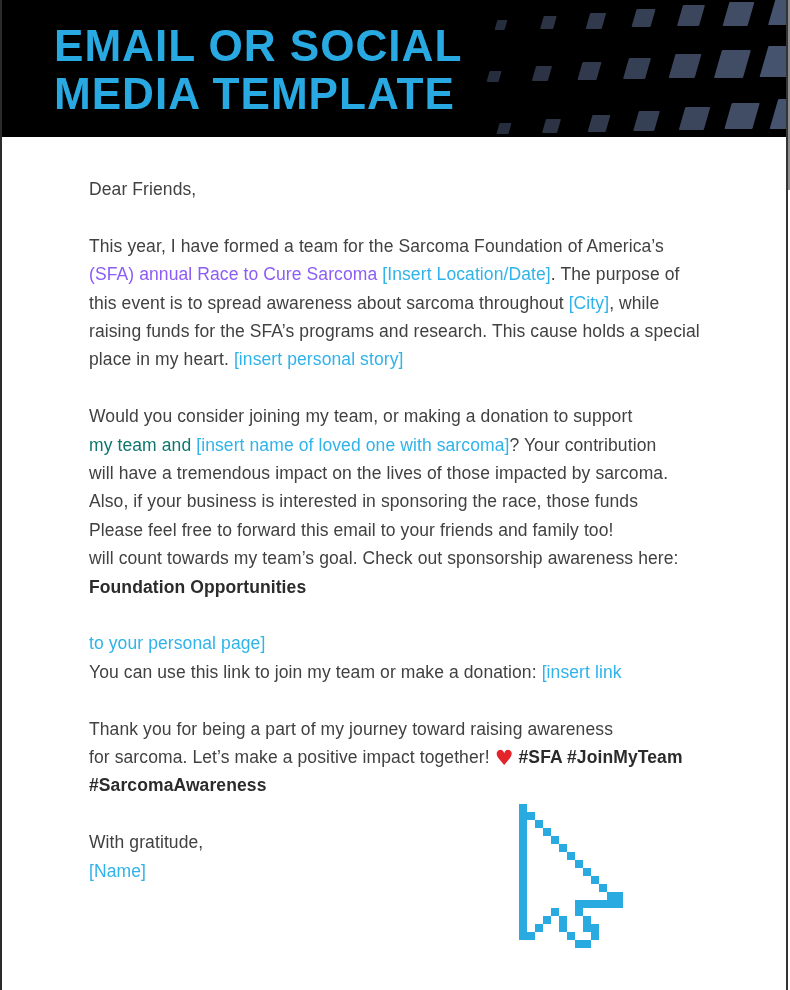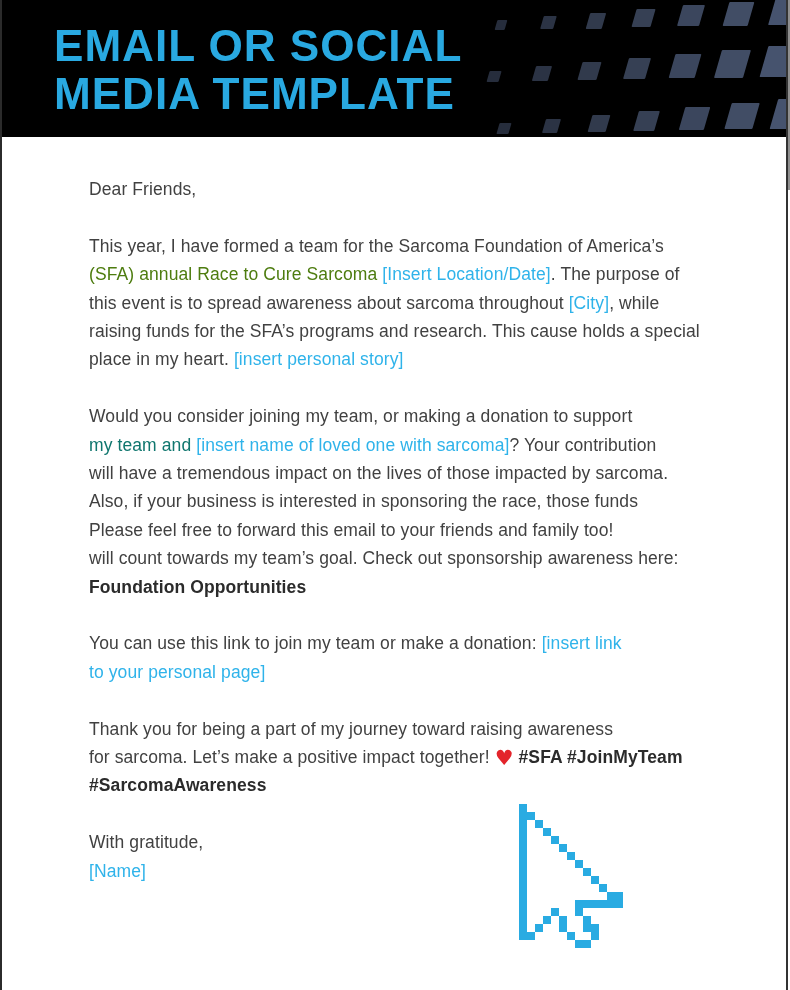--- a/index.html
+++ b/index.html
@@ -82,37 +82,37 @@
       <div>MEDIA TEMPLATE</div>
     </div>
   </div>
 
   <div class="letter" id="letter" style="color: rgb(65, 65, 65);">
       <div class="para">
         <div class="line"><span class="seg-n" style="color: rgb(65, 65, 65); text-align: right;">Dear Friends,</span></div>
       </div>
       <div class="para">
         <div class="line"><span class="seg-n" style="color: rgb(65, 65, 65);">This year, I have formed a team for the Sarcoma Foundation of America’s</span></div>
-        <div class="line"><span class="seg-n" style="color: #4d7c0f;">(SFA) annual Race to Cure Sarcoma </span><span class="seg-l" style="color: rgb(47, 179, 234);">[Insert Location/Date]</span><span class="seg-n" style="color: rgb(65, 65, 65);">. The purpose of</span></div>
+        <div class="line"><span class="seg-n" style="color: #8b5cf6;">(SFA) annual Race to Cure Sarcoma </span><span class="seg-l" style="color: rgb(47, 179, 234);">[Insert Location/Date]</span><span class="seg-n" style="color: rgb(65, 65, 65);">. The purpose of</span></div>
         <div class="line"><span class="seg-n" style="color: rgb(65, 65, 65);">this event is to spread awareness about sarcoma throughout </span><span class="seg-l" style="color: rgb(47, 179, 234);">[City]</span><span class="seg-n" style="color: rgb(65, 65, 65);">, while</span></div>
         <div class="line"><span class="seg-n" style="color: rgb(65, 65, 65);">raising funds for the SFA’s programs and research. This cause holds a special</span></div>
         <div class="line"><span class="seg-n" style="color: rgb(65, 65, 65);">place in my heart. </span><span class="seg-l" style="color: rgb(47, 179, 234);">[insert personal story]</span></div>
       </div>
       <div class="para">
         <div class="line"><span class="seg-n" style="color: rgb(65, 65, 65);">Would you consider joining my team, or making a donation to support</span></div>
         <div class="line"><span class="seg-n" style="color: #0f766e; margin-top: 27px;">my team and </span><span class="seg-l" style="color: rgb(47, 179, 234);">[insert name of loved one with sarcoma]</span><span class="seg-n" style="color: rgb(65, 65, 65);">? Your contribution</span></div>
         <div class="line"><span class="seg-n" style="color: rgb(65, 65, 65);">will have a tremendous impact on the lives of those impacted by sarcoma.</span></div>
         <div class="line"><span class="seg-n" style="color: rgb(65, 65, 65);">Also, if your business is interested in sponsoring the race, those funds</span></div>
         <div class="line"><span class="seg-n" style="color: rgb(65, 65, 65);">Please feel free to forward this email to your friends and family too!</span></div>
         <div class="line"><span class="seg-n" style="color: rgb(65, 65, 65);">will count towards my team’s goal. Check out sponsorship awareness here:</span></div>
         <div class="line"><span class="seg-b" style="color: rgb(43, 43, 43);">Foundation Opportunities</span></div>
       </div>
       <div class="para">
+        <div class="line"><span class="seg-l" style="color: rgb(47, 179, 234);">to your personal page]</span></div>
         <div class="line"><span class="seg-n" style="color: rgb(65, 65, 65);">You can use this link to join my team or make a donation: </span><span class="seg-l" style="color: rgb(47, 179, 234);">[insert link</span></div>
-        <div class="line"><span class="seg-l" style="color: rgb(47, 179, 234);">to your personal page]</span></div>
       </div>
       <div class="para">
         <div class="line"><span class="seg-n" style="color: rgb(65, 65, 65);">Thank you for being a part of my journey toward raising awareness</span></div>
         <div class="line"><span class="seg-n" style="color: rgb(65, 65, 65);">for sarcoma. Let’s make a positive impact together! </span><span class="seg-h" style="color: rgb(227, 36, 43);">♥</span><span class="seg-n" style="color: rgb(65, 65, 65);"> </span><span class="seg-b" style="color: rgb(43, 43, 43);">#SFA #JoinMyTeam</span></div>
         <div class="line"><span class="seg-b" style="color: rgb(43, 43, 43);">#SarcomaAwareness</span></div>
       </div>
       <div class="para">
         <div class="line"><span class="seg-n" style="color: rgb(65, 65, 65);">With gratitude,</span></div>
         <div class="line"><span class="seg-l" style="color: rgb(47, 179, 234);">[Name]</span></div>
       </div>

